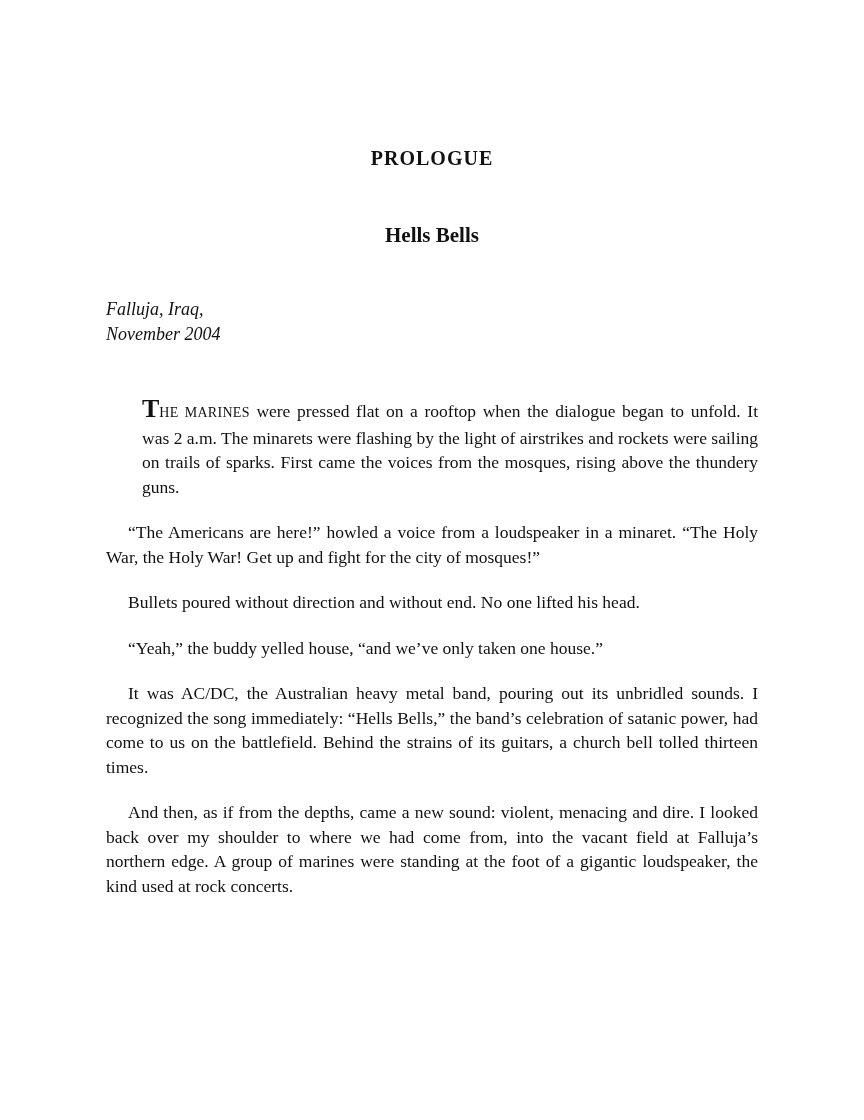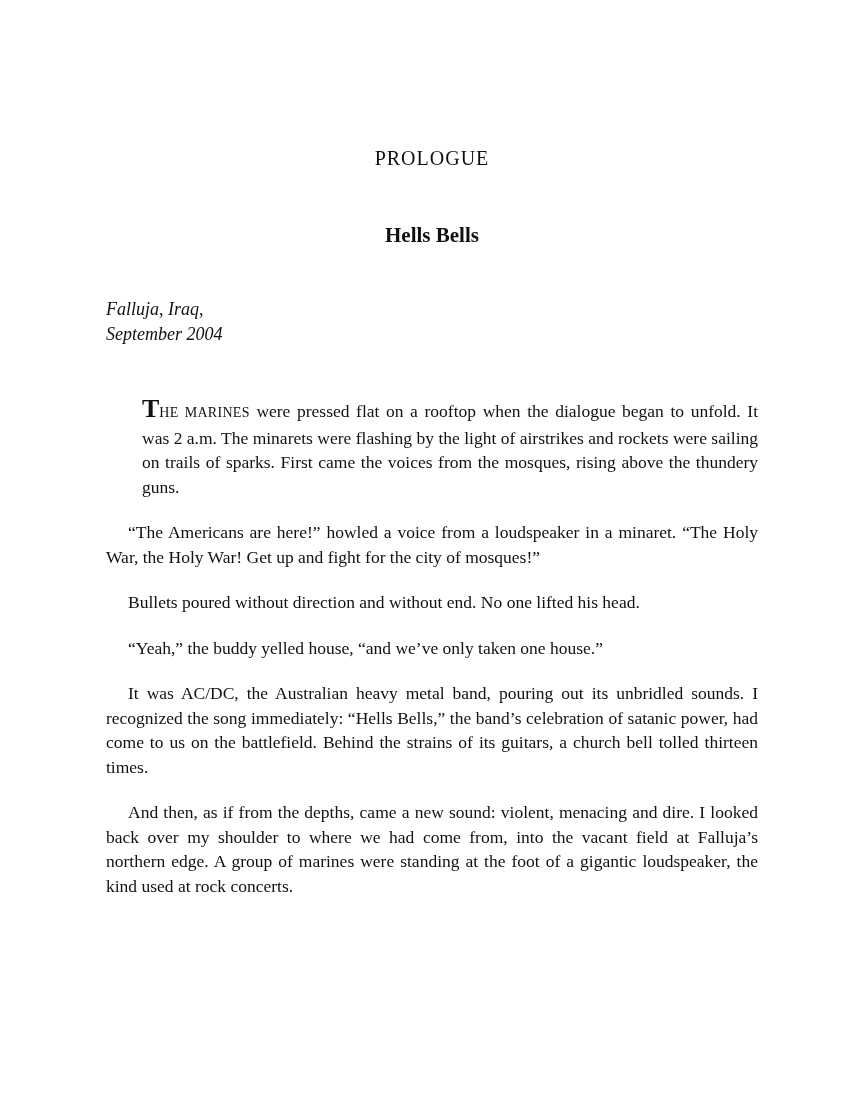--- a/index.html
+++ b/index.html
@@ -18,21 +18,21 @@
   }
   .content {
     width: 652px;
     margin: 0 auto;
   }
   .chapter-heading {
     margin: 146px 0 7px 0;
     text-align: center;
     font-size: 20px;
     line-height: 24px;
-    font-weight: normal;
+    font-weight: bold;
     letter-spacing: 1px;
   }
   .chapter-title {
     margin: 52px 0 15px 0;
     text-align: center;
     font-size: 21px;
     line-height: 27px;
     font-weight: bold;
   }
   .dateline {
@@ -68,21 +68,21 @@
 
 <div class="page">
   <div class="content">
 
     <div class="chapter-heading">PROLOGUE</div>
 
     <div class="chapter-title">Hells Bells</div>
 
     <div class="dateline">
       <div>Falluja, Iraq,</div>
-      <div>September 2004</div>
+      <div>November 2004</div>
     </div>
 
     <div class="body-text">
       <p class="lead"><span class="drop-initial">T</span><span class="small-caps">HE MARINES</span> <span>were pressed flat on a rooftop when the dialogue began to unfold. It was 2 a.m. The minarets were flashing by the light of airstrikes and rockets were sailing on trails of sparks. First came the voices from the mosques, rising above the thundery guns.</span></p>
 
       <p>“The Americans are here!” howled a voice from a loudspeaker in a minaret. “The Holy War, the Holy War! Get up and fight for the city of mosques!”</p>
       <p>Bullets poured without direction and without end. No one lifted his head.</p>
       <p>“Yeah,” the buddy yelled house, “and we’ve only taken one house.”</p>
       <p>It was AC/DC, the Australian heavy metal band, pouring out its unbridled sounds. I recognized the song immediately: “Hells Bells,” the band’s celebration of satanic power, had come to us on the battlefield. Behind the strains of its guitars, a church bell tolled thirteen times.</p>
       <p>And then, as if from the depths, came a new sound: violent, menacing and dire. I looked back over my shoulder to where we had come from, into the vacant field at Falluja’s northern edge. A group of marines were standing at the foot of a gigantic loudspeaker, the kind used at rock concerts.</p>

